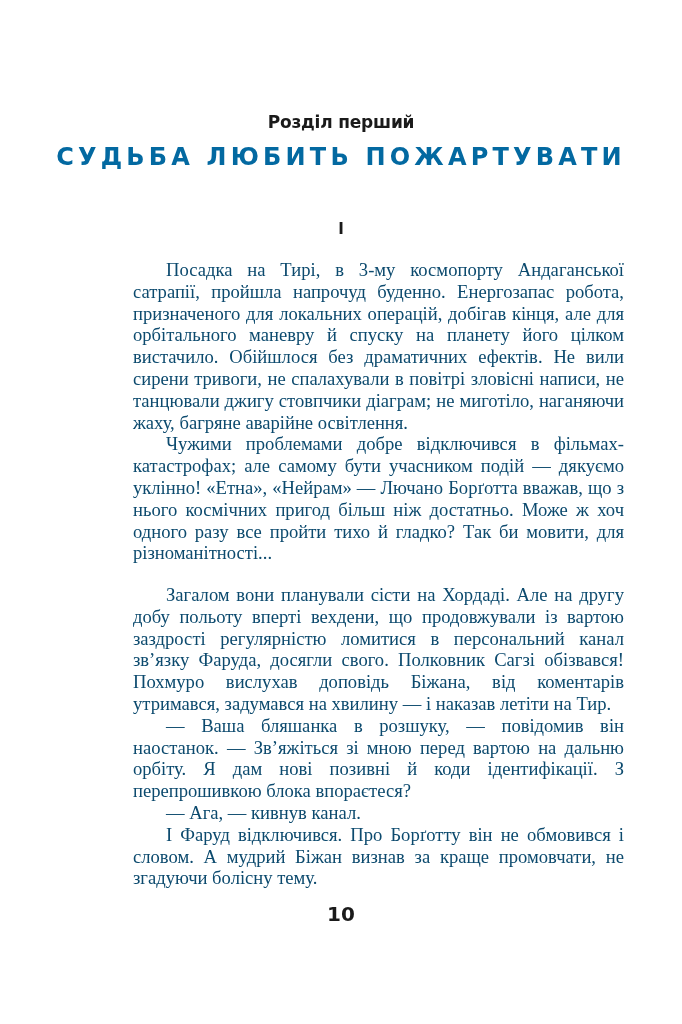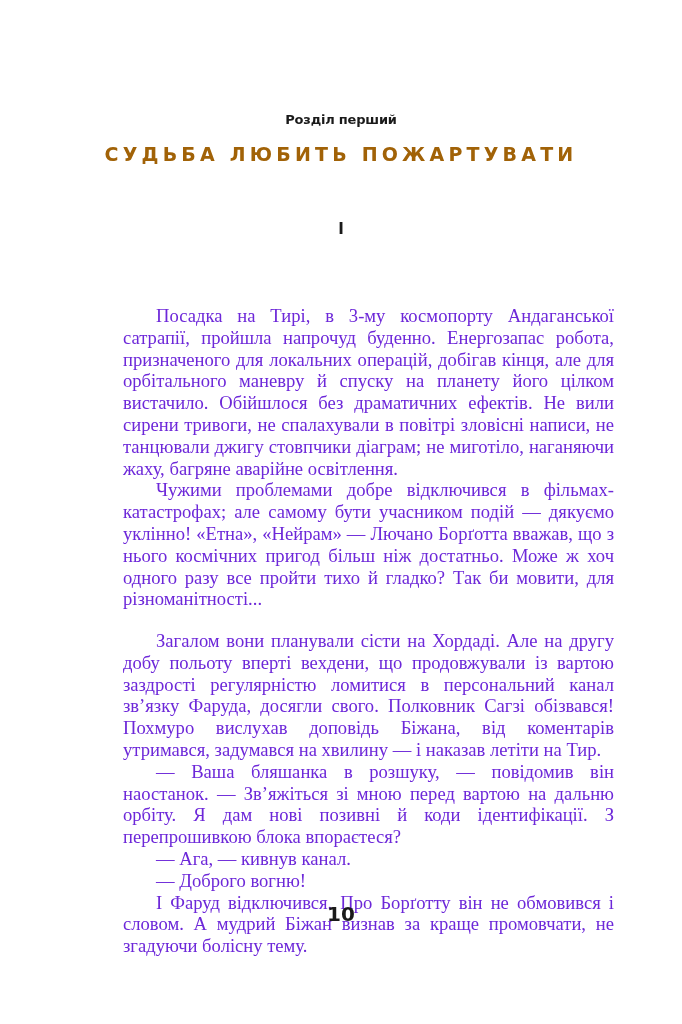--- a/index.html
+++ b/index.html
@@ -20,56 +20,55 @@
       width: 682px; height: 1024px;
       background: #ffffff;
     }
     .chapter-label {
       position: absolute;
       top: 112px;
       left: 0; right: 0;
       text-align: center;
       font-family: "DejaVu Sans", sans-serif;
       font-weight: bold;
-      font-size: 13px;
+      font-size: 17px;
       letter-spacing: -0.2px;
       color: #1a1a1a;
     }
     .chapter-title {
       position: absolute;
       top: 143px;
       left: 0; right: 0;
       text-align: center;
       font-family: "DejaVu Sans", sans-serif;
       font-weight: bold;
-      font-size: 19px;
+      font-size: 24px;
       letter-spacing: 4.2px;
-      color: #a16207;
+      color: #0369a1;
     }
     .section-number {
       position: absolute;
       top: 220px;
       left: 0; right: 0;
       text-align: center;
       font-family: "DejaVu Sans", sans-serif;
       font-weight: bold;
       font-size: 15px;
       color: #1a1a1a;
     }
     .body-text {
       position: absolute;
-      left: 123px;
+      left: 133px;
       width: 491px;
       font-family: "Liberation Serif", serif;
       font-size: 18.6px;
       line-height: 21.8px;
-      color: #6d28d9;
+      color: #0c4a6e;
       text-align: justify;
       hyphens: manual;
-      margin-top: 46px;
     }
     .block-1 { top: 259px; }
     .block-2 { top: 584px; }
     .body-text p {
       margin: 0;
       text-indent: 33px;
     }
     .page-number {
       position: absolute;
       top: 902px;
@@ -92,19 +91,18 @@
 
   <div class="body-text block-1">
     <p>Посадка на Тирі, в 3-му космопорту Андаганської сатрапії, пройшла напрочуд буденно. Енергозапас робота, призначеного для локальних операцій, добігав кінця, але для орбітального маневру й спуску на планету його цілком вистачило. Обійшлося без драматичних ефектів. Не вили сирени тривоги, не спалахували в повітрі зловісні написи, не танцювали джигу стовпчики діаграм; не миготіло, наганяючи жаху, багряне аварійне освітлення.</p>
     <p>Чужими проблемами добре відключився в фільмах-катастрофах; але самому бути учасником подій — дякуємо уклінно! «Етна», «Нейрам» — Лючано Борґотта вважав, що з нього космічних пригод більш ніж достатньо. Може ж хоч одного разу все пройти тихо й гладко? Так би мовити, для різноманітності...</p>
   </div>
 
   <div class="body-text block-2">
     <p>Загалом вони планували сісти на Хордаді. Але на другу добу польоту вперті вехдени, що продовжували із вартою заздрості регулярністю ломитися в персональний канал зв’язку Фаруда, досягли свого. Полковник Сагзі обізвався! Похмуро вислухав доповідь Біжана, від коментарів утримався, задумався на хвилину — і наказав летіти на Тир.</p>
     <p>— Ваша бляшанка в розшуку, — повідомив він наостанок. — Зв’яжіться зі мною перед вартою на дальню орбіту. Я дам нові позивні й коди ідентифікації. З перепрошивкою блока впораєтеся?</p>
     <p>— Ага, — кивнув канал.</p>
-    <p>— Доброго вогню!</p>
     <p>І Фаруд відключився. Про Борґотту він не обмовився і словом. А мудрий Біжан визнав за краще промовчати, не згадуючи болісну тему.</p>
   </div>
 
   <div class="page-number">10</div>
 
 </div>
 
 </body></html>

